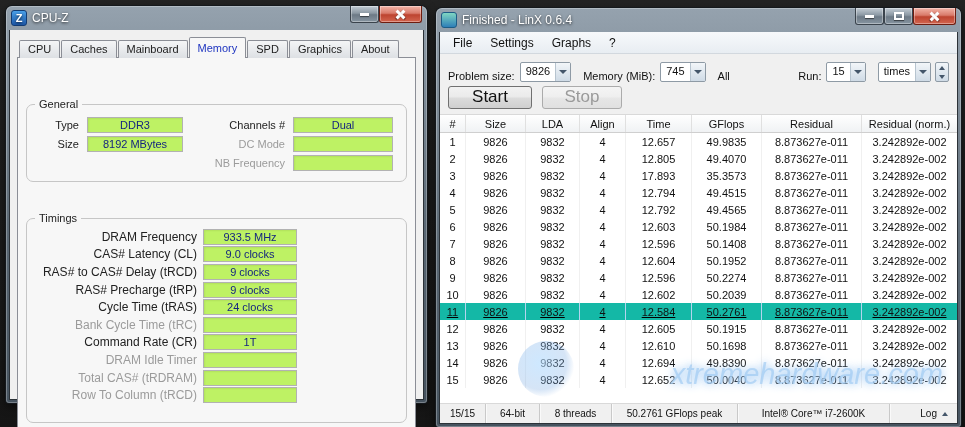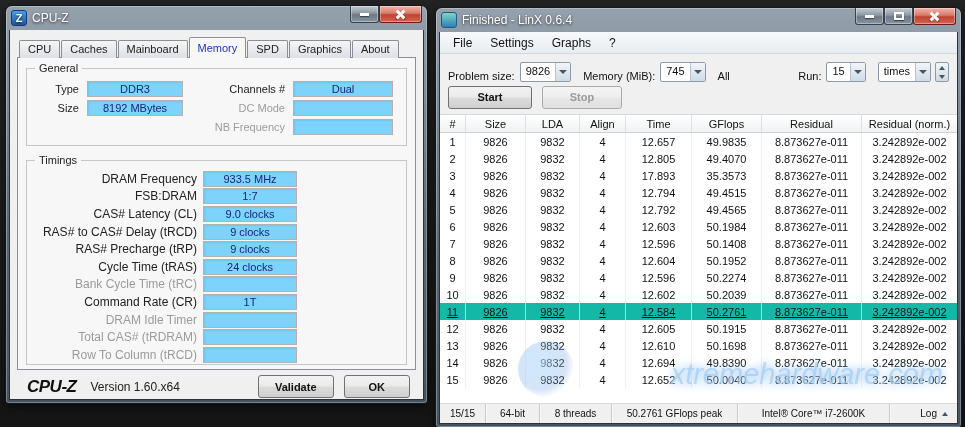--- a/index.html
+++ b/index.html
@@ -35,40 +35,40 @@
   
   .cpuz { left:6px; top:6px; width:421px; height:397px; }
   .cpuz-body { background:#f0f0f0; height:370px; border:1px solid #2c3238; border-top:none;
                padding:7px 7px 5px 7px; display:flex; flex-direction:column; }
   .tabs { display:flex; align-items:flex-end; height:21px; padding-left:2px; position:relative; z-index:2; }
   .tab { height:18px; padding:2px 8px 0 8px; font-size:11px; color:#222; margin-right:1px;
          border:1px solid #8b8e96; border-bottom:none; border-radius:2px 2px 0 0;
          background:linear-gradient(#f4f5f6,#dde0e4); cursor:default; }
   .tab.active { height:21px; padding-top:4px; background:#f7f7f7; color:#1f35c0; position:relative; }
   .tab-page { flex:1; border:1px solid #8b8e96; margin-top:-1px; background:#f7f7f7; padding:10px 8px 4px 8px; }
-  .group { position:relative; border:1px solid #c6c6c6; border-radius:0; background:#f7f7f7; }
+  .group { position:relative; border:1px solid #c6c6c6; border-radius:7px; background:#f7f7f7;margin-top:36px; }
   .group-title { position:absolute; top:-7px; left:8px; padding:0 4px; background:#f7f7f7; font-size:11px; color:#222; }
   .general { height:78px; padding:10px 4px 4px 4px; margin-bottom:14px; }
   .timings { flex:1; padding:9px 4px 4px 4px; height:205px; }
   .g-row { display:flex; align-items:center; height:19px; }
   .g-l1 { width:56px; text-align:right; padding-right:8px; font-size:11px; color:#222; }
   .g-l2 { width:110px; text-align:right; padding-right:8px; font-size:11px; color:#222; }
-  .vbox { height:16px; border:1px solid #b2b2b2; background:#7dd3fc; color:#15257f; font-size:11px;
+  .vbox { height:16px; border:1px solid #b2b2b2; background:#bef264; color:#15257f; font-size:11px;
           display:flex; align-items:center; justify-content:center; box-shadow:inset 1px 1px 2px rgba(0,0,0,.07); }
   .g-box1 { width:96px; } .g-box2 { width:100px; }
   .hide { visibility:hidden; }
   .dim { color:#9b9b9b !important; }
   .t-row { display:flex; align-items:center; height:17.6px; }
   .t-label { width:172px; text-align:right; padding-right:6px; font-size:12px; color:#222; white-space:nowrap; }
   .t-box { width:94px; }
   .cpuz-footer { display:flex; align-items:center; height:30px; margin-top:5px; }
   .cpuz-logo { font-size:17px; font-weight:bold; font-style:italic; color:#111; margin-left:10px; letter-spacing:-.5px; }
   .cpuz-version { font-size:12px; color:#222; margin-left:14px; margin-right:auto; }
-  .btn { height:23px; padding:0 16px; font-size:11px; color:#111; border:1px solid #707070; border-radius:3px;
-         background:linear-gradient(#f2f2f2,#ebebeb 45%,#dbdbdb 55%,#cfcfcf); cursor:default;font-weight:bold; }
+  .btn { height:23px; padding:0 16px; font-size:17px; color:#111; border:1px solid #707070; border-radius:3px;
+         background:linear-gradient(#f2f2f2,#ebebeb 45%,#dbdbdb 55%,#cfcfcf); cursor:default; }
   .btn + .btn { margin-left:10px; }
   .btn.ok { margin-right:6px; padding:0 24px; }
   .btn:disabled { color:#9a9a9a; border-color:#ababab;
          background:linear-gradient(#f4f4f4,#efefef 45%,#e6e6e6 55%,#e0e0e0); }
 
   
   .linx { left:436px; top:8px; width:525px; height:419px; }
   .linx-body { background:#f0f0f0; height:392px; border:1px solid #2c3238; border-top:none;
                display:flex; flex-direction:column; }
   .menubar { height:22px; display:flex; align-items:center; background:linear-gradient(#f7f9fb,#e8edf2);
@@ -201,24 +201,20 @@
 
         <div class="group timings">
           <span class="group-title">Timings</span>
           <div>
 
               <div class="t-row">
                 <span class="t-label">DRAM Frequency</span>
                 <span class="vbox t-box">933.5 MHz</span>
               </div>
 
-              <div class="t-row">
-                <span class="t-label">FSB:DRAM</span>
-                <span class="vbox t-box">1:7</span>
-              </div>
 
               <div class="t-row">
                 <span class="t-label">CAS# Latency (CL)</span>
                 <span class="vbox t-box">9.0 clocks</span>
               </div>
 
               <div class="t-row">
                 <span class="t-label">RAS# to CAS# Delay (tRCD)</span>
                 <span class="vbox t-box">9 clocks</span>
               </div>

